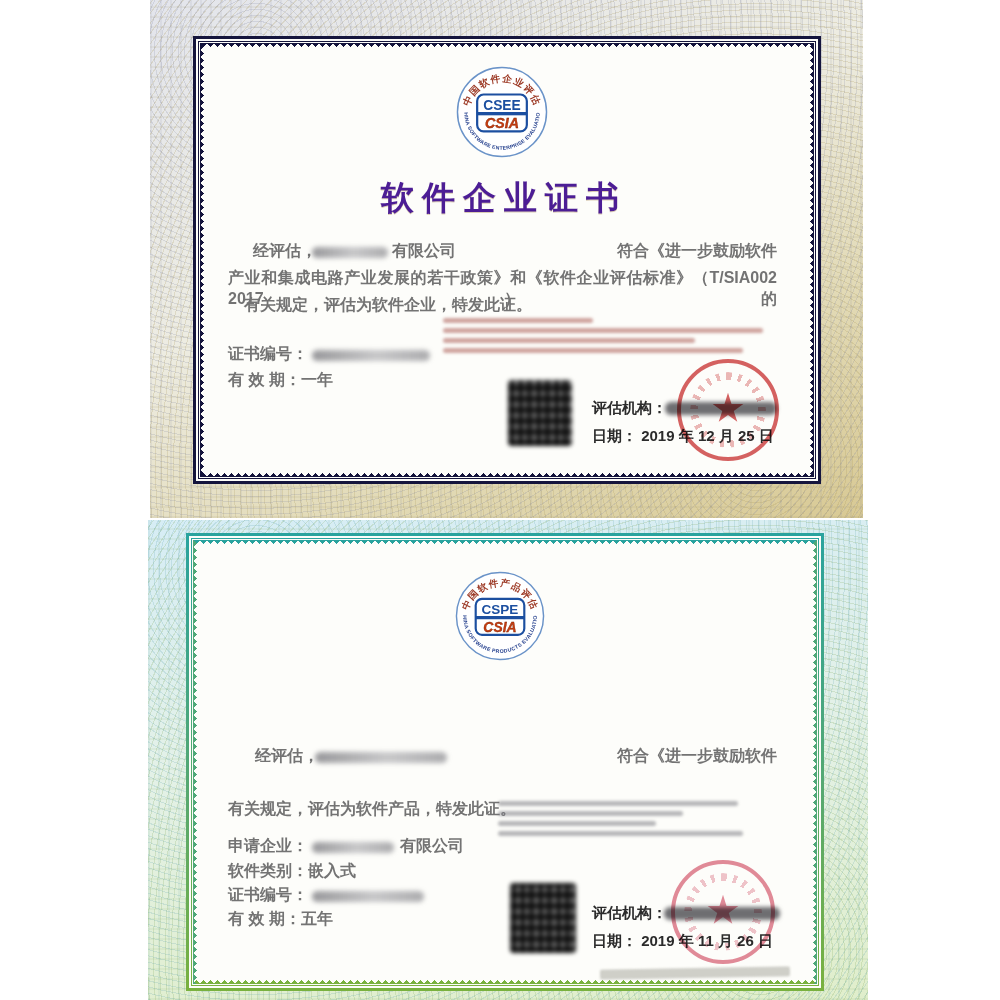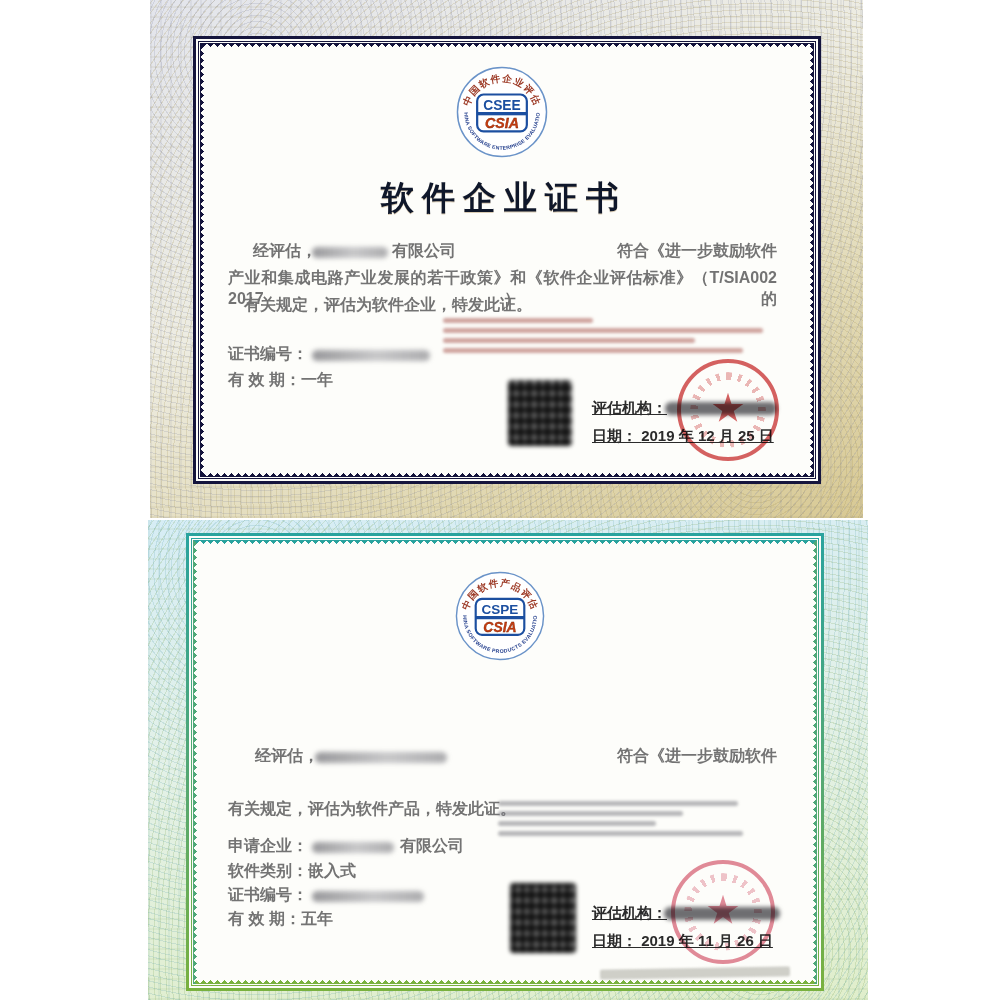--- a/index.html
+++ b/index.html
@@ -41,28 +41,28 @@
     background:conic-gradient(from 135deg at 50% 0%, currentColor 0 90deg, transparent 90deg);
     background-size:7px 4px;background-repeat:repeat-x;}
   .tooth.l{top:4px;bottom:4px;left:4px;width:4px;
     background:conic-gradient(from 225deg at 100% 50%, currentColor 0 90deg, transparent 90deg);
     background-size:4px 7px;background-repeat:repeat-y;}
   .tooth.r{top:4px;bottom:4px;right:4px;width:4px;
     background:conic-gradient(from 45deg at 0% 50%, currentColor 0 90deg, transparent 90deg);
     background-size:4px 7px;background-repeat:repeat-y;}
 
   
-  .title1{font-weight:bold;font-size:33px;letter-spacing:8px;color:#0f172a;text-align:center;
+  .title1{font-weight:bold;font-size:33px;letter-spacing:8px;color:#4c1d95;text-align:center;
           text-shadow:0 1px 0 rgba(130,80,0,.28);}
   .title2{font-weight:bold;font-size:35px;letter-spacing:9px;color:#141414;text-align:center;}
   .body-t{font-size:16px;font-weight:600;color:#737373;white-space:nowrap;}
   .just{white-space:normal;text-align:justify;text-align-last:justify;}
   .right{text-align:right;}
   .bold{font-weight:700;}
-  .small-t{font-size:15px;font-weight:600;color:#2b2b2b;white-space:nowrap;text-decoration:underline;}
+  .small-t{font-size:15px;font-weight:600;color:#2b2b2b;white-space:nowrap;}
 
   
   .smudge{background:linear-gradient(90deg,rgba(70,70,78,.55),rgba(125,125,133,.42) 55%,rgba(92,92,100,.5));
           border-radius:6px;filter:blur(2.4px);}
   .smudge.dark{background:rgba(48,48,54,.7);filter:blur(2px);}
   .blurline{height:5px;border-radius:3px;filter:blur(1.6px);margin-bottom:5px;}
   .blk1 .blurline{background:rgba(163,78,70,.5);}
   .blk2 .blurline{background:rgba(118,118,126,.52);}
   .qrblur{background:
       repeating-linear-gradient(90deg,#3a3a3a 0 7px,#9a9a9a 7px 10px,#2c2c2c 10px 15px,#8a8a8a 15px 18px),

